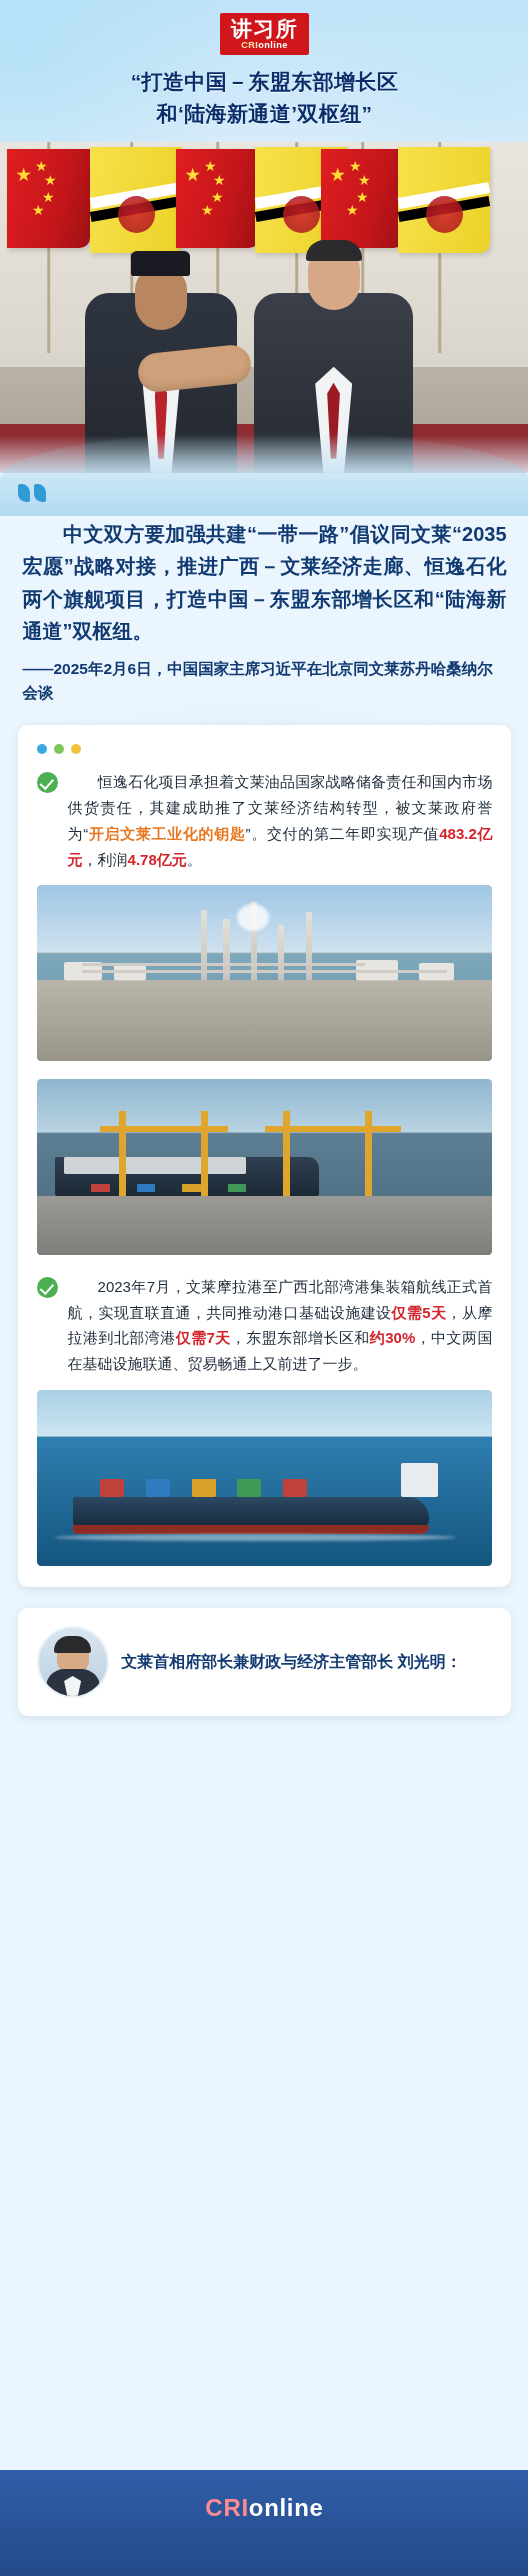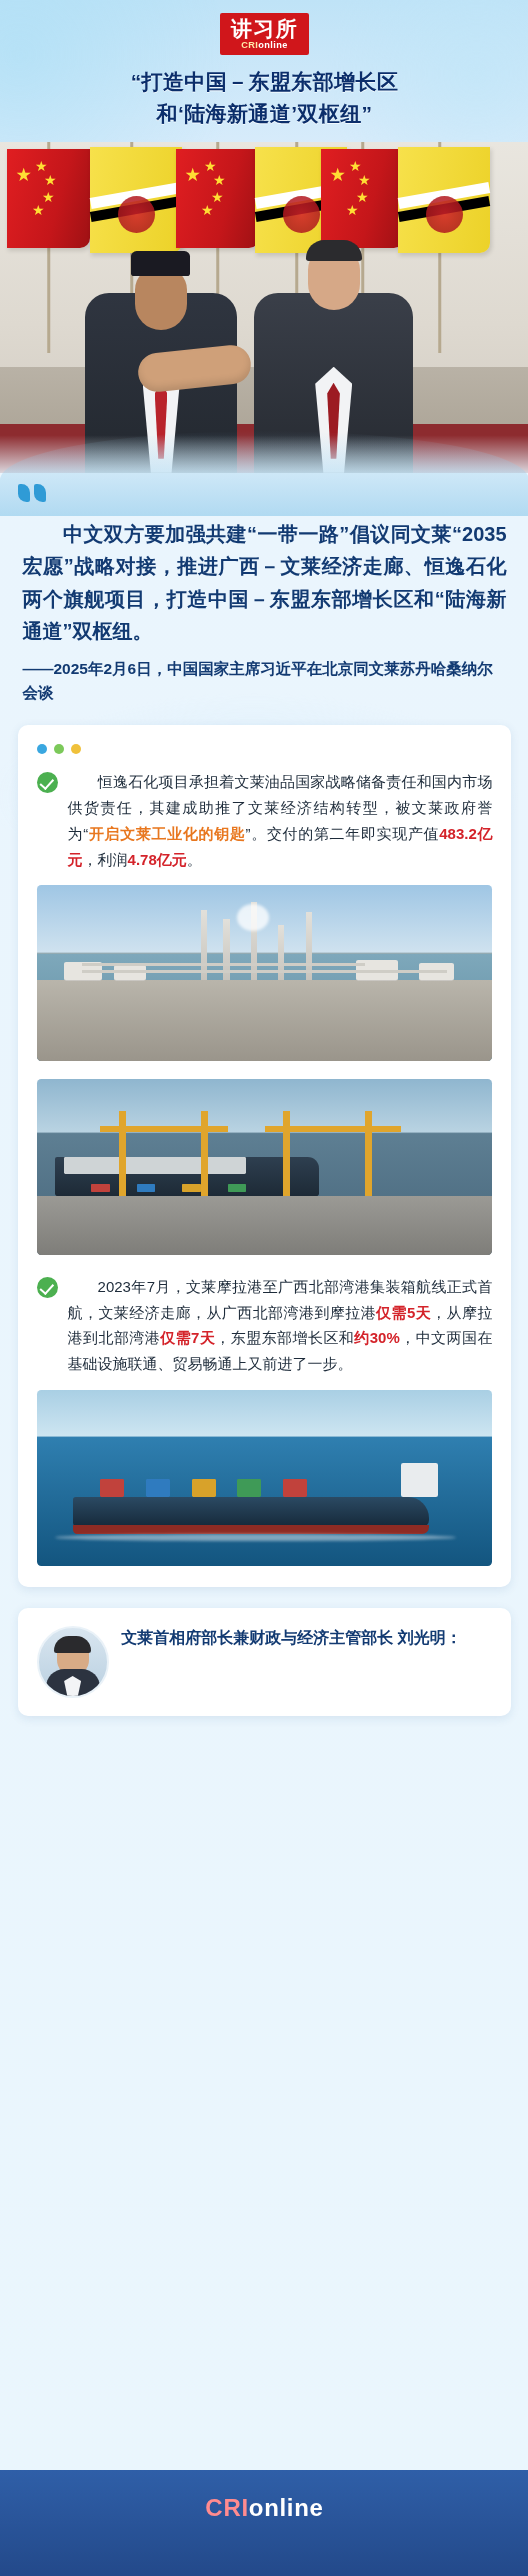--- a/index.html
+++ b/index.html
@@ -177,21 +177,21 @@
   .ph-sea .red{position:absolute;left:8%;bottom:18%;width:78%;height:5%;background:#8e2b24;border-radius:0 0 7px 4.2px;}
   .ph-sea .stack{position:absolute;bottom:39%;width:24px;height:18.3px;border-radius:1.4px;}
   .ph-sea .tower{position:absolute;right:12%;bottom:39%;width:37px;height:34px;background:#e9ecee;border-radius:2.1px;}
   .ph-sea .wake{position:absolute;left:4%;bottom:14%;width:88%;height:7px;background:rgba(255,255,255,.45);border-radius:50%;filter:blur(1.4px);}
 
   
   .speaker{
     position:relative;margin:21px 18.3px 0 18.3px;background:#fff;border-radius:10px;
     box-shadow:0 2.1px 10px rgba(30,80,140,.10);padding:18.3px;
   }
-  .sp-head{display:flex;align-items:flex-start;}
+  .sp-head{display:flex;align-items:center;}
   .avatar{
     flex:0 0 auto;width:68px;height:68px;border-radius:50%;margin-right:12.7px;
     background:linear-gradient(180deg,#d9e6f0,#b9cfe0);position:relative;overflow:hidden;
     border:2.1px solid #eaf2f8;
   }
   .avatar .a-head{position:absolute;left:50%;top:11.3px;margin-left:-16px;width:32px;height:37px;border-radius:16px 16px 18.3px 18.3px;background:#d8ab86;}
   .avatar .a-hair{position:absolute;left:50%;top:8.5px;margin-left:-18.3px;width:37px;height:17px;border-radius:18.3px 18.3px 2.8px 2.8px;background:#2a2a2d;}
   .avatar .a-body{position:absolute;left:50%;bottom:-4.2px;margin-left:-27px;width:54px;height:31px;border-radius:18.3px 18.3px 0 0;background:#2c3340;}
   .avatar .a-shirt{position:absolute;left:50%;bottom:-4.2px;margin-left:-8.5px;width:17px;height:24px;background:#f3f4f6;clip-path:polygon(50% 0,100% 20%,76% 100%,24% 100%,0 20%);}
   .sp-title{color:#123a72;font-size:16px;font-weight:bold;line-height:1.5;}
@@ -363,21 +363,21 @@
         <div class="cont" style="left:12%;bottom:36%;background:#c1423c;"></div>
         <div class="cont" style="left:22%;bottom:36%;background:#2f7bbf;"></div>
         <div class="cont" style="left:32%;bottom:36%;background:#d8a22a;"></div>
         <div class="cont" style="left:42%;bottom:36%;background:#3f9a57;"></div>
       </div>
     </div>
 
     <div class="item">
       <div class="item-row">
         <div class="check"></div>
-        <div class="ptext"><span class="ind"></span><span>2023年7月，文莱摩拉港至广西北部湾港集装箱航线正式首航，文莱经济走廊，从广西北部湾港到摩拉港</span><span class="hl-r">仅需5天</span><span>，从摩拉港到北部湾港</span><span class="hl-r">仅需7天</span><span>，东盟东部增长区和</span><span class="hl-r">约30%</span><span>，中文两国在基础设施联通、贸易畅通上又前进了一步。</span></div>
+        <div class="ptext"><span class="ind"></span><span>2023年7月，文莱摩拉港至广西北部湾港集装箱航线正式首航，实现直联直通，共同推动港口基础设施建设</span><span class="hl-r">仅需5天</span><span>，从摩拉港到北部湾港</span><span class="hl-r">仅需7天</span><span>，东盟东部增长区和</span><span class="hl-r">约30%</span><span>，中文两国在基础设施联通、贸易畅通上又前进了一步。</span></div>
       </div>
       <div class="photo ph-sea">
         <div class="hull"></div>
         <div class="red"></div>
         <div class="stack" style="left:14%;background:#c1423c;"></div>
         <div class="stack" style="left:24%;background:#2f7bbf;"></div>
         <div class="stack" style="left:34%;background:#d8a22a;"></div>
         <div class="stack" style="left:44%;background:#3f9a57;"></div>
         <div class="stack" style="left:54%;background:#c1423c;"></div>
         <div class="tower"></div>

